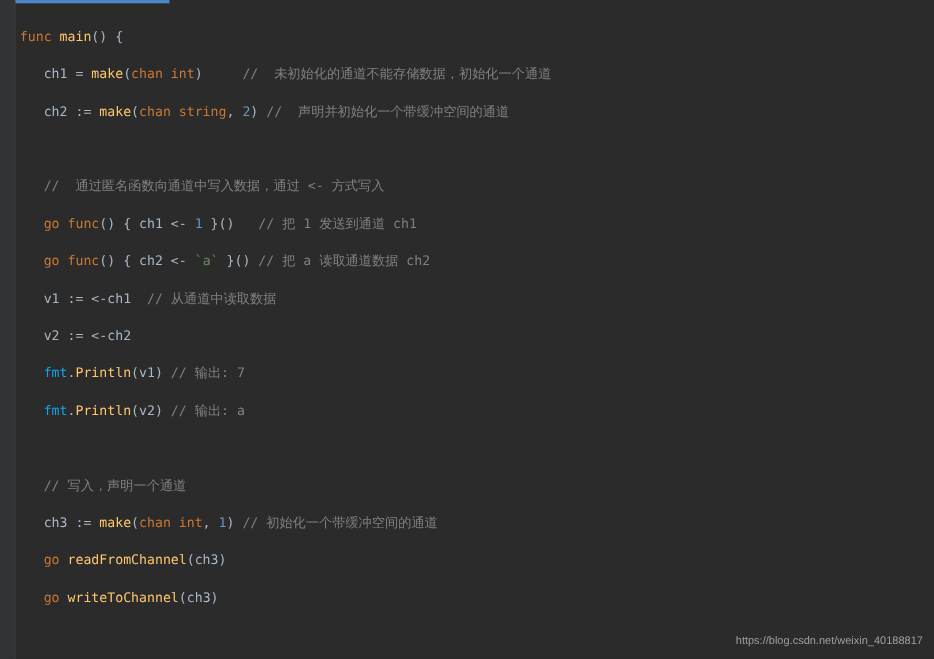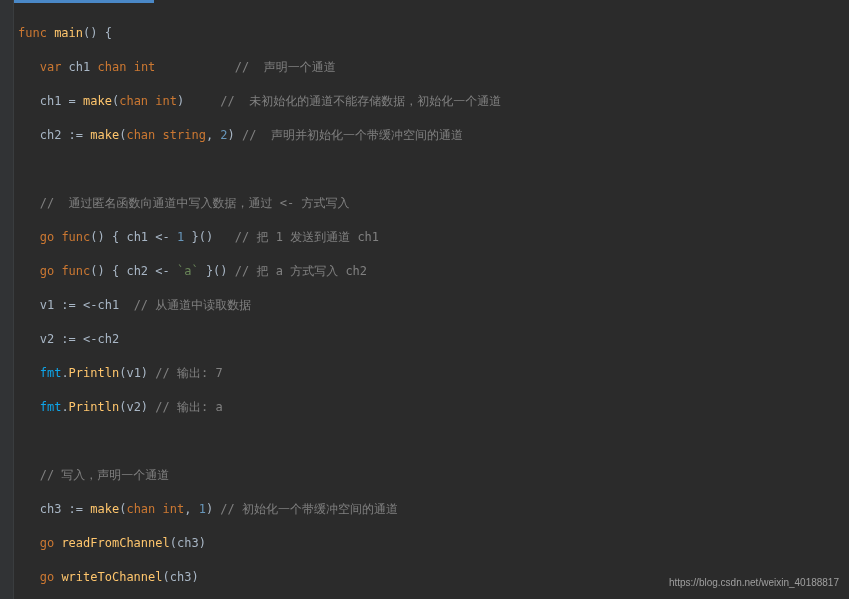--- a/index.html
+++ b/index.html
@@ -51,27 +51,26 @@
   }
 </style>
 </head>
 <body>
 
 <div class="gutter"></div>
 <div class="tab-indicator"></div>
 
 <div class="code-area">
 <span class="line"><span class="kw">func</span> <span class="fn">main</span><span class="id">() {</span></span>
-<span class="line">   <span class="kw">var</span> <span class="id">ch1</span> <span class="kw">chan int</span>           <span class="cmt">//  声明一个通道</span></span>
 <span class="line">   <span class="id">ch1 = </span><span class="fn">make</span>(<span class="kw">chan int</span>)     <span class="cmt">//  未初始化的通道不能存储数据，初始化一个通道</span></span>
 <span class="line">   <span class="id">ch2 := </span><span class="fn">make</span>(<span class="kw">chan string</span>, <span class="num">2</span>) <span class="cmt">//  声明并初始化一个带缓冲空间的通道</span></span>
 <span class="line"> </span>
 <span class="line">   <span class="cmt">//  通过匿名函数向通道中写入数据，通过 &lt;- 方式写入</span></span>
 <span class="line">   <span class="kw">go</span> <span class="kw">func</span><span class="id">() { ch1 &lt;- </span><span class="num">1</span><span class="id"> }()</span>   <span class="cmt">// 把 1 发送到通道 ch1</span></span>
-<span class="line">   <span class="kw">go</span> <span class="kw">func</span><span class="id">() { ch2 &lt;- </span><span class="str">`a`</span><span class="id"> }()</span> <span class="cmt">// 把 a 方式写入 ch2</span></span>
+<span class="line">   <span class="kw">go</span> <span class="kw">func</span><span class="id">() { ch2 &lt;- </span><span class="str">`a`</span><span class="id"> }()</span> <span class="cmt">// 把 a 读取通道数据 ch2</span></span>
 <span class="line">   <span class="id">v1 := &lt;-ch1</span>  <span class="cmt">// 从通道中读取数据</span></span>
 <span class="line">   <span class="id">v2 := &lt;-ch2</span></span>
 <span class="line">   <span class="pkg">fmt</span>.<span class="fn">Println</span><span class="id">(v1)</span> <span class="cmt">// 输出: 7</span></span>
 <span class="line">   <span class="pkg">fmt</span>.<span class="fn">Println</span><span class="id">(v2)</span> <span class="cmt">// 输出: a</span></span>
 <span class="line"> </span>
 <span class="line">   <span class="cmt">// 写入，声明一个通道</span></span>
 <span class="line">   <span class="id">ch3 := </span><span class="fn">make</span>(<span class="kw">chan int</span>, <span class="num">1</span>) <span class="cmt">// 初始化一个带缓冲空间的通道</span></span>
 <span class="line">   <span class="kw">go</span> <span class="fn">readFromChannel</span><span class="id">(ch3)</span></span>
 <span class="line">   <span class="kw">go</span> <span class="fn">writeToChannel</span><span class="id">(ch3)</span></span>
 

